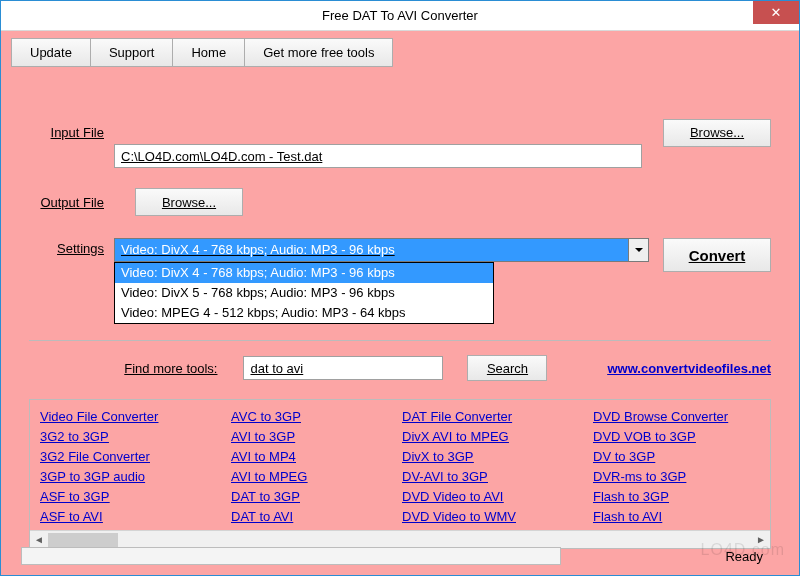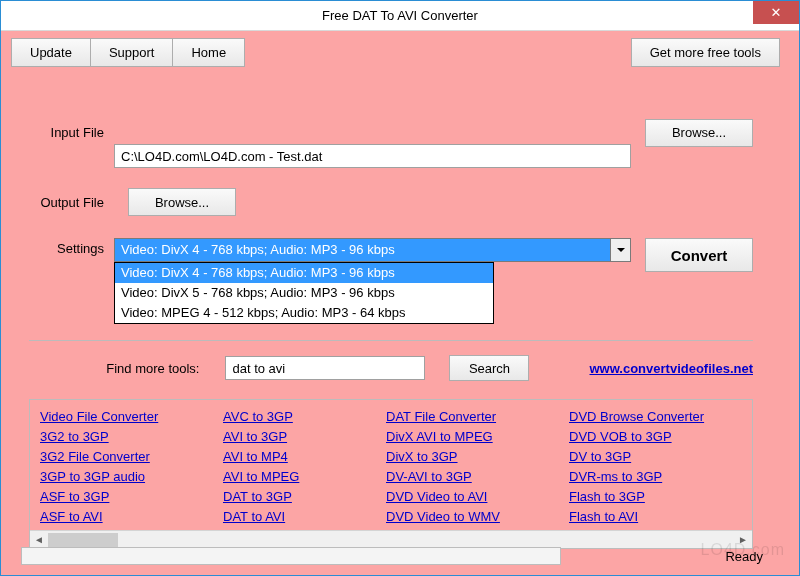--- a/index.html
+++ b/index.html
@@ -39,36 +39,37 @@
   background: #c75050;
   color: #fff;
   display: flex;
   align-items: center;
   justify-content: center;
   font-size: 13px;
   cursor: pointer;
 }
 .toolbar {
   display: flex;
-  padding: 7px 20px 0 10px;
+  padding: 7px 28px 0 10px;
   gap: 0;
-  justify-content: space-between;
+  justify-content: flex-start;
 }
 .toolbar-left { display: flex; }
 .tool-btn {
   border: 1px solid #adadad;
   background: #efefef;
   background: linear-gradient(#fafafa,#e8e8e8);
   padding: 6px 18px;
   font-size: 13px;
   cursor: pointer;
   margin-right: -1px;
 }
 .content {
-  padding: 10px 46px 0 28px;
+  padding: 10px 28px 0 28px;
+  text-decoration: underline;
 }
 .row {
   display: flex;
   align-items: center;
   margin-top: 20px;
 }
 .row-label {
   width: 85px;
   text-align: right;
   padding-right: 10px;
@@ -84,21 +85,21 @@
   background: #fff;
   margin-top: 47px;
 }
 .browse-btn, .convert-btn, .search-btn {
   border: 1px solid #adadad;
   background: linear-gradient(#fafafa,#e8e8e8);
   font-family: inherit;
   font-size: 13px;
   cursor: pointer;
 }
-.browse-btn { width: 108px; height: 28px; margin-left: 14px; }
+.browse-btn { width: 108px; height: 28px; margin-left: 21px; }
 .convert-btn { width: 108px; height: 34px; margin-left: 14px; font-weight: bold; font-size: 15px; }
 .search-btn { width: 80px; height: 26px; margin-left: 24px; }
 .dropdown-wrap {
   flex: 1;
   position: relative;
 }
 .dropdown-display {
   border: 1px solid #7a7a7a;
   background: #3399ff;
   color: #fff;
@@ -174,21 +175,21 @@
   margin-top: 18px;
   border: 1px solid #bcbcbc;
   height: 150px;
   position: relative;
   overflow: hidden;
 }
 .links-content {
   padding: 8px 10px;
   display: grid;
   grid-template-columns: 175px 155px 175px 180px 40px;
-  gap: 2px 8px;
+  gap: 2px 16px;
 }
 .link-item {
   color: #0000cc;
   text-decoration: underline;
   font-size: 13px;
   line-height: 18px;
   white-space: nowrap;
   cursor: pointer;
 }
 .hscroll {

